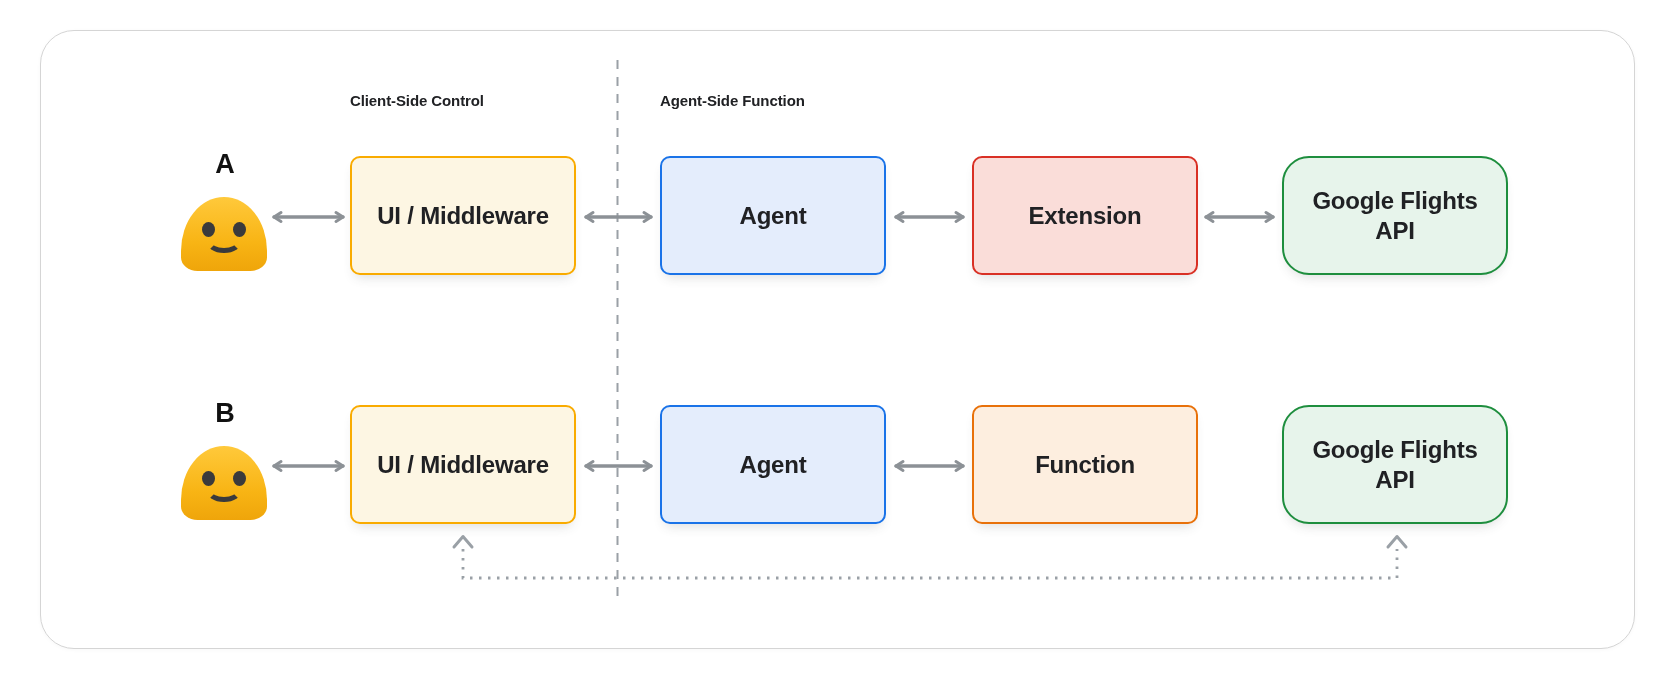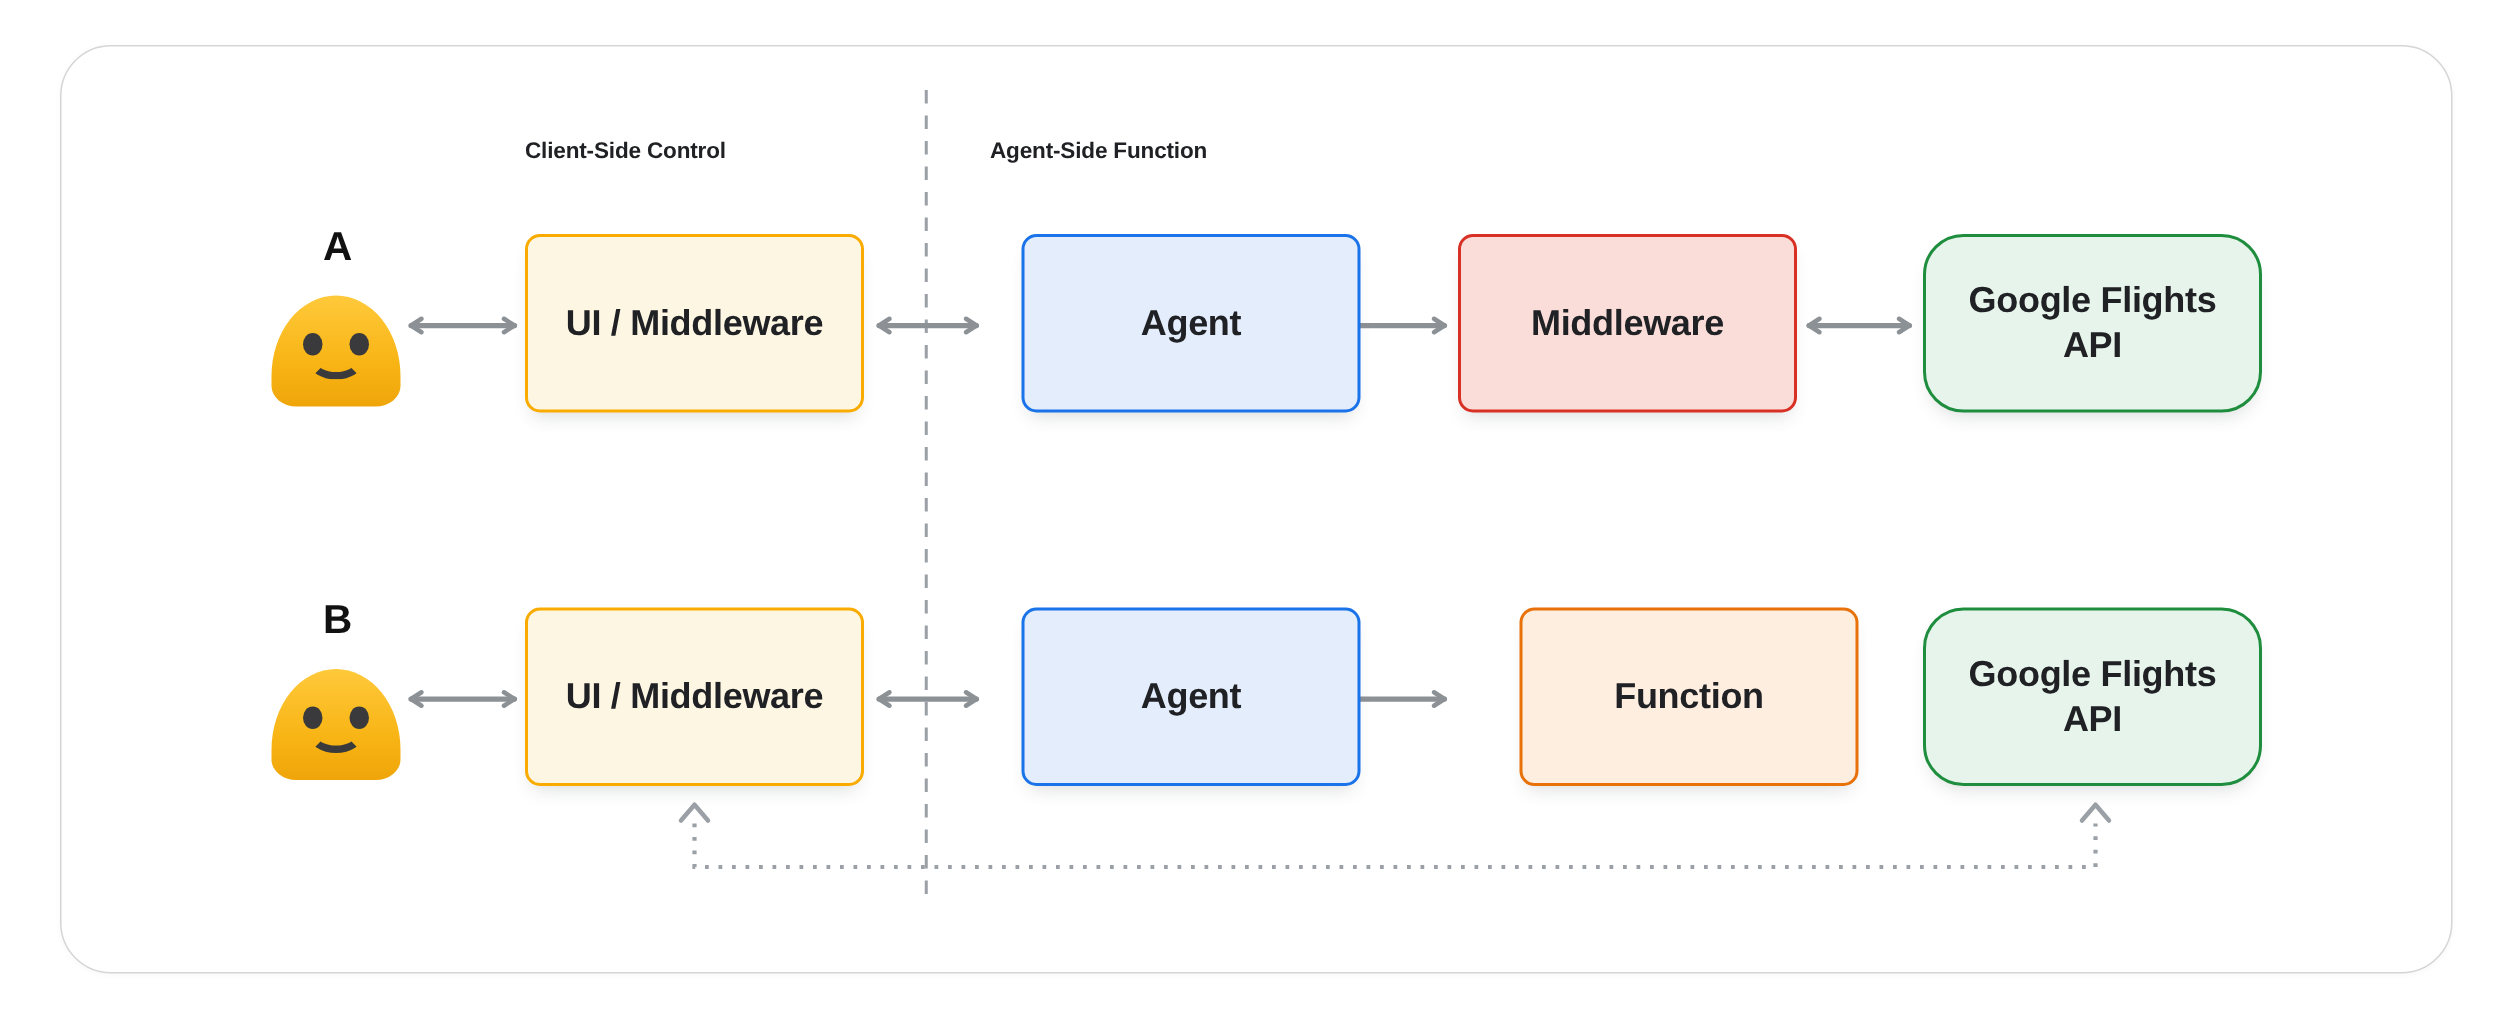--- a/index.html
+++ b/index.html
@@ -35,24 +35,24 @@
     position:absolute;width:226px;height:119px;box-sizing:border-box;
     border:2.5px solid;border-radius:10px;
     display:flex;align-items:center;justify-content:center;text-align:center;
     font-size:24px;font-weight:600;letter-spacing:-0.2px;line-height:1.25;
     color:var(--text,#202124);padding:0 14px;
     box-shadow:0 7px 12px -5px rgba(60,64,67,.18);
   }
   .box.yellow{background:var(--yellow-fill,#FDF6E3);border-color:var(--yellow-border,#F9AB00);}
   .box.blue{background:var(--blue-fill,#E4EDFC);border-color:var(--blue-border,#1A73E8);}
   .box.red{background:var(--red-fill,#FADDD9);border-color:var(--red-border,#D93025);}
-  .box.orange{background:var(--orange-fill,#FDEEDF);border-color:var(--orange-border,#E8710A);margin-left:41px;}
+  .box.orange{background:var(--orange-fill,#FDEEDF);border-color:var(--orange-border,#E8710A);}
   .box.green{background:var(--green-fill,#E7F4EB);border-color:var(--green-border,#1E8E3E);border-radius:27px;}
 
-  .col-ui{left:350px;}  .col-agent{left:681px;}  .col-tool{left:972px;}  .col-api{left:1282px;}
+  .col-ui{left:350px;}  .col-agent{left:660px;}  .col-tool{left:972px;}  .col-api{left:1282px;}
   .row-a{top:156px;}    .row-b{top:405px;}
 
   .emoji{
     position:absolute;width:86px;height:74px;
     background:linear-gradient(180deg,#FFC93B 0%,#F8B414 62%,#EFA50A 100%);
     border-radius:44px 44px 17px 17px / 55px 55px 14px 14px;
   }
   .emoji .eye{
     position:absolute;width:13px;height:15px;border-radius:50%;
     background:var(--emoji-face,#3A3A3C);top:25px;
@@ -101,21 +101,21 @@
 
   <div class="user-label" style="left:182px;top:149px">A</div>
   <div class="emoji" style="left:181px;top:197px">
     <div class="eye l"></div>
     <div class="eye r"></div>
     <div class="mouth"></div>
   </div>
 
   <div class="box yellow col-ui row-a">UI / Middleware</div>
   <div class="box blue col-agent row-a">Agent</div>
-  <div class="box red col-tool row-a">Middleware</div>
+  <div class="box red col-tool row-a">Extension</div>
   <div class="box green col-api row-a">Google Flights API</div>
 
   <div class="user-label" style="left:182px;top:398px">B</div>
   <div class="emoji" style="left:181px;top:446px">
     <div class="eye l"></div>
     <div class="eye r"></div>
     <div class="mouth"></div>
   </div>
 
   <div class="box yellow col-ui row-b">UI / Middleware</div>

